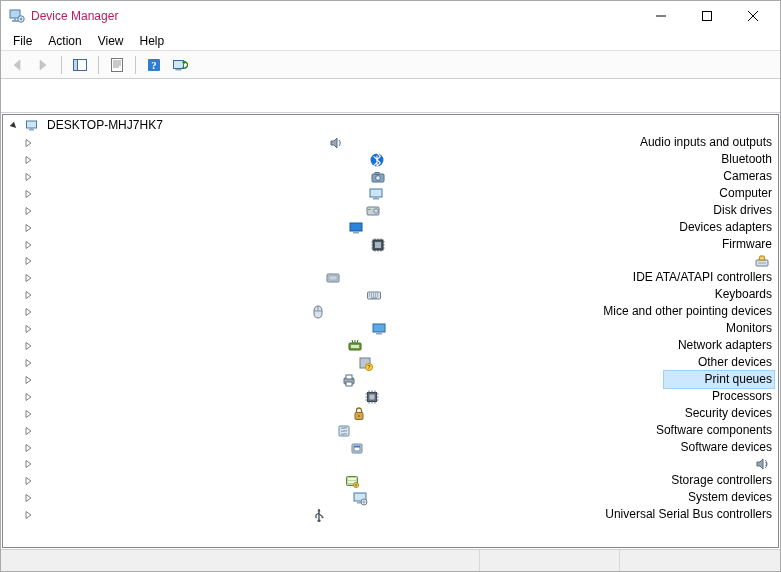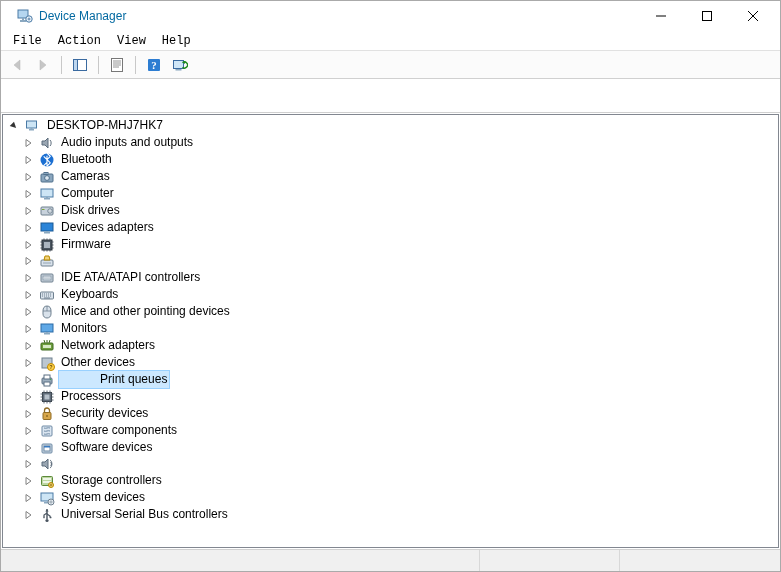--- a/index.html
+++ b/index.html
@@ -15,23 +15,23 @@
     height: 572px;
     background: #fff;
     border: 1px solid #aaa;
     display: flex;
     flex-direction: column;
   }
   .titlebar {
     height: 30px;
     display: flex;
     align-items: center;
-    padding: 0 4px 0 16px;
+    padding: 0 4px 0 8px;
     background: #fff;
-    color: #0369a1;
+    color: #be185d;
   }
   .titlebar .title-icon {
     width: 16px; height: 16px;
     margin-right: 6px;
     display: inline-flex;
     align-items: center; justify-content: center;
   }
   .titlebar .title-text {
     font-size: 12px;
     flex: 1;
@@ -48,21 +48,20 @@
     cursor: pointer;
   }
 
   .menubar {
     height: 20px;
     display: flex;
     align-items: center;
     padding: 0 4px;
     background: #fff;
     border-bottom: 1px solid #e1e1e1;
-    font-family: Liberation Mono, monospace;
   }
   .menu-item {
     padding: 2px 8px;
     font-size: 12px;
     cursor: default;
   }
 
   .toolbar {
     height: 28px;
     display: flex;
@@ -112,20 +111,21 @@
     display: flex;
     align-items: center;
     padding: 0 4px;
     cursor: default;
   }
   .child-row {
     display: flex;
     align-items: center;
     padding: 0 4px 0 18px;
     cursor: default;
+    justify-content: space-between;
   }
   .expander {
     width: 14px;
     text-align: center;
     color: #888;
     font-size: 10px;
     display: inline-block;
   }
   .expander.open { color: #333; }
   .node-icon {

